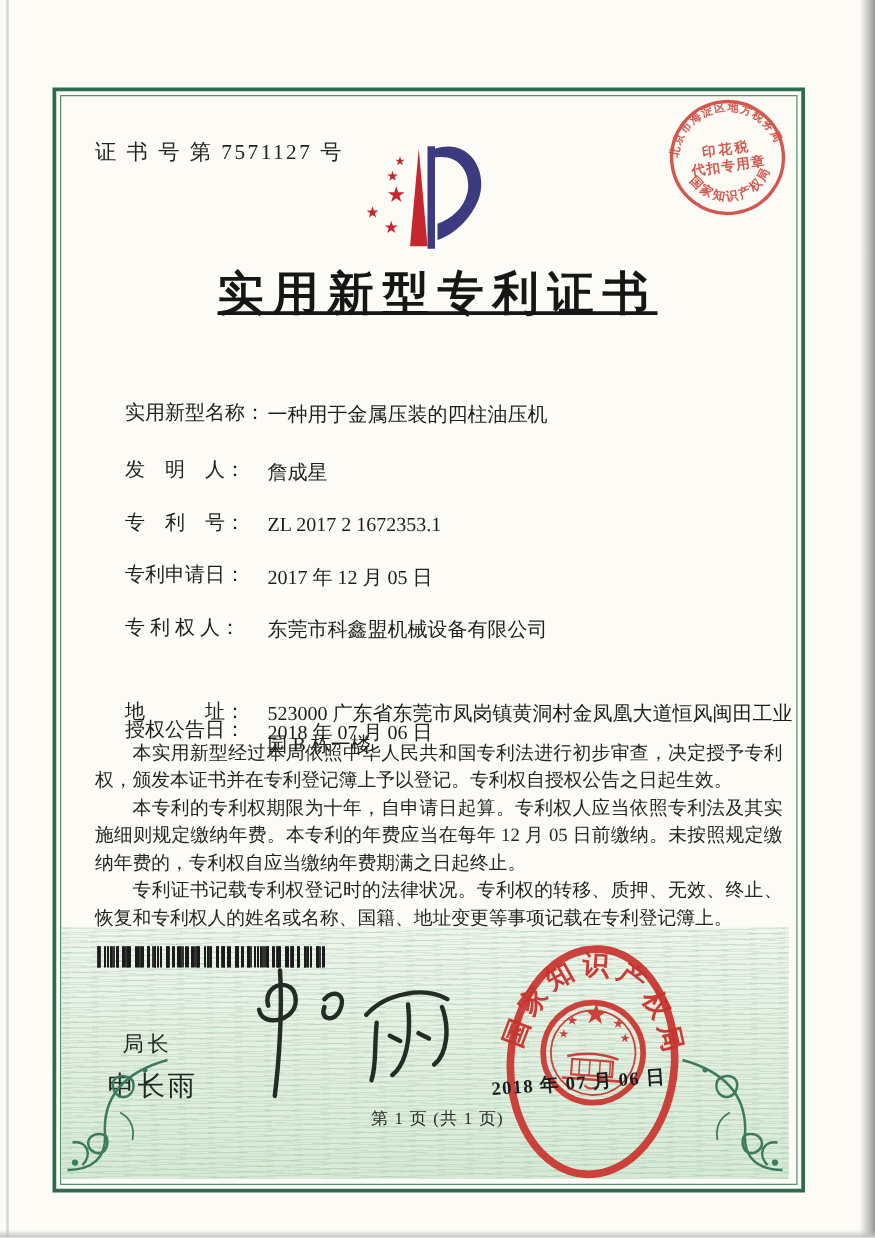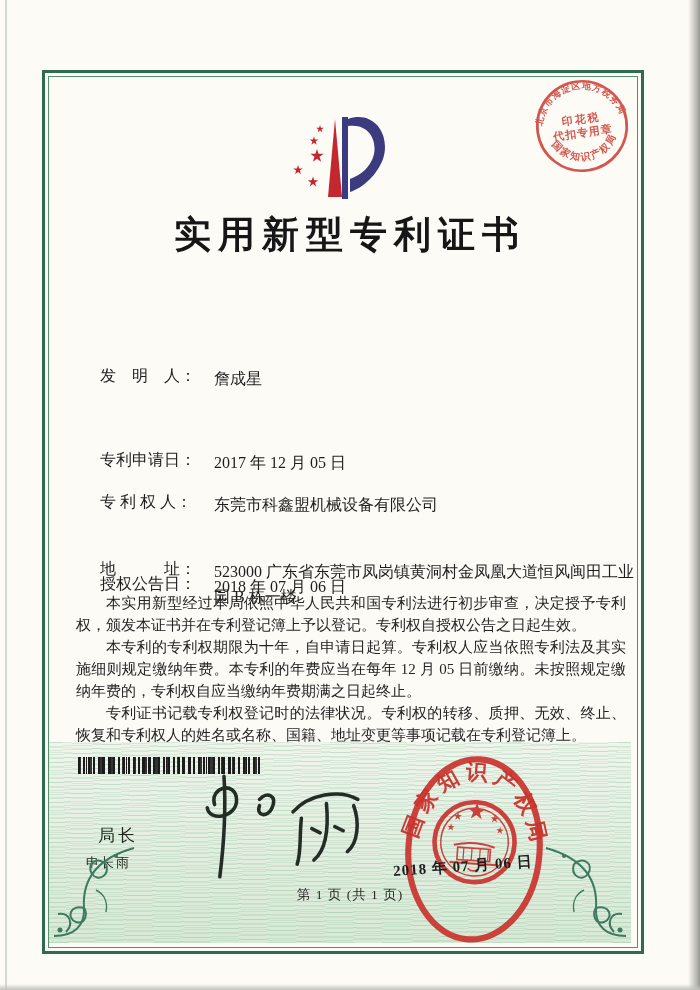--- a/index.html
+++ b/index.html
@@ -13,36 +13,36 @@
   .frame{position:absolute;left:42px;top:70px;width:596px;height:878px;border:3px solid #2f6b51;}
   .frame-inner{position:absolute;inset:3px;border:1px solid #57906f;}
   .green-zone{position:absolute;left:49px;top:742px;width:582px;height:201px;
         background:
           repeating-linear-gradient(178deg,rgba(120,175,138,.20) 0 1px,rgba(120,175,138,0) 1px 4px),
           repeating-linear-gradient(182deg,rgba(110,170,130,.16) 0 1px,rgba(110,170,130,0) 1px 5px),
           linear-gradient(180deg,rgba(228,240,227,.55),rgba(209,230,208,.85));}
   .cert-no{position:absolute;left:76px;top:110px;font-size:17px;letter-spacing:2px;color:#222;}
   .logo{position:absolute;left:286px;top:112px;width:110px;height:92px;}
   .title{position:absolute;left:0;top:210px;width:100%;text-align:center;
-        font-size:37px;font-weight:bold;letter-spacing:7px;color:#161616;}
+        font-size:37px;font-weight:bold;letter-spacing:7px;color:#161616;text-decoration:underline;}
   .frow{position:absolute;left:84px;font-size:16px;white-space:pre;}
   .flabel{display:inline-block;width:114px;white-space:pre;vertical-align:top;}
   .fvalue{display:inline-block;vertical-align:top;white-space:normal;width:430px;line-height:25px;}
   .fvalue.nowrap{white-space:pre;width:auto;}
   .grant-right{position:absolute;left:388px;top:0;font-size:16px;white-space:pre;}
   .paras{position:absolute;left:76px;top:592px;width:550px;font-size:15px;line-height:22px;
         text-align:justify;color:#242424;}
   .paras p{margin:0;text-indent:2em;}
   .barcode{position:absolute;left:78px;top:757px;width:182px;height:17px;
         background:
           repeating-linear-gradient(90deg,#1b1b1b 0 2px,transparent 2px 5px),
           repeating-linear-gradient(90deg,#1b1b1b 0 1px,transparent 1px 8px),
           repeating-linear-gradient(90deg,rgba(20,20,20,.85) 0 3px,transparent 3px 11px);}
   .issuer-pos{position:absolute;left:86px;top:824px;font-size:17px;letter-spacing:3px;color:#20281f;margin-left:12px;}
-  .issuer-name{position:absolute;left:86px;top:854px;font-size:13px;letter-spacing:2px;color:#20281f;font-family:Liberation Mono, monospace;}
+  .issuer-name{position:absolute;left:86px;top:854px;font-size:22px;letter-spacing:2px;color:#20281f;font-family:Liberation Mono, monospace;}
   .signature{position:absolute;left:178px;top:768px;width:230px;height:115px;}
   .seal{position:absolute;left:392px;top:748px;width:168px;height:205px;transform:rotate(4deg);}
   .seal-date{position:absolute;left:393px;top:856px;width:170px;font-size:15px;font-weight:bold;
         letter-spacing:1px;color:#1c1c1c;transform:rotate(-4deg);white-space:pre;}
   .tax-stamp{position:absolute;left:530px;top:74px;width:104px;height:104px;transform:rotate(-8deg);opacity:.92;}
   .footer-page{position:absolute;left:0;top:886px;width:700px;text-align:center;font-size:13.5px;
         letter-spacing:1px;color:#2a2a2a;}
   .flourish{position:absolute;width:92px;height:100px;}
   .flourish.left{left:46px;top:842px;}
   .flourish.right{left:542px;top:842px;transform:scaleX(-1);}
@@ -55,38 +55,45 @@
   <div class="scan-edge-left"></div>
   <div class="scan-edge-right"></div>
   <div class="scan-edge-bottom"></div>
 
   <div class="frame">
     <div class="frame-inner"></div>
   </div>
 
   <div class="green-zone"></div>
 
+  <div class="cert-no">证 书 号 第 7571127 号</div>
 
   <svg class="logo" viewBox="0 0 110 90">
     <polygon points="49,6 56,84 42,84" fill="#c4272e"></polygon>
     <polygon points="56,4 62,4 62,86 56,86" fill="#3c3b80"></polygon>
     <path d="M62,6 C88,-3 105,22 97,46 C91,62 77,75 64,79 L64,66 C75,62 85,54 88,41 C91,26 82,10 62,13 Z" fill="#3c3b80"></path>
     <g fill="#c4272e">
       <polygon points="0,-1 0.2245,-0.309 0.951,-0.309 0.3633,0.118 0.5878,0.809 0,0.382 -0.5878,0.809 -0.3633,0.118 -0.951,-0.309 -0.2245,-0.309" transform="translate(34,16) scale(4)"></polygon>
       <polygon points="0,-1 0.2245,-0.309 0.951,-0.309 0.3633,0.118 0.5878,0.809 0,0.382 -0.5878,0.809 -0.3633,0.118 -0.951,-0.309 -0.2245,-0.309" transform="translate(28,28) scale(4.5)"></polygon>
       <polygon points="0,-1 0.2245,-0.309 0.951,-0.309 0.3633,0.118 0.5878,0.809 0,0.382 -0.5878,0.809 -0.3633,0.118 -0.951,-0.309 -0.2245,-0.309" transform="translate(31,43) scale(7)"></polygon>
       <polygon points="0,-1 0.2245,-0.309 0.951,-0.309 0.3633,0.118 0.5878,0.809 0,0.382 -0.5878,0.809 -0.3633,0.118 -0.951,-0.309 -0.2245,-0.309" transform="translate(12,57) scale(5)"></polygon>
       <polygon points="0,-1 0.2245,-0.309 0.951,-0.309 0.3633,0.118 0.5878,0.809 0,0.382 -0.5878,0.809 -0.3633,0.118 -0.951,-0.309 -0.2245,-0.309" transform="translate(27,69) scale(5.5)"></polygon>
     </g>
   </svg>
 
   <div class="title">实用新型专利证书</div>
 
+  <div class="frow" style="top:302px">
+    <span class="flabel">实用新型名称：</span><span class="fvalue nowrap">一种用于金属压装的四柱油压机</span>
+  </div>
   <div class="frow" style="top:348px">
     <span class="flabel">发　明　人：</span><span class="fvalue nowrap">詹成星</span>
+  </div>
+  <div class="frow" style="top:390px">
+    <span class="flabel">专　利　号：</span><span class="fvalue nowrap">ZL 2017 2 1672353.1</span>
   </div>
   <div class="frow" style="top:432px">
     <span class="flabel">专利申请日：</span><span class="fvalue nowrap">2017 年 12 月 05 日</span>
   </div>
   <div class="frow" style="top:474px">
     <span class="flabel">专 利 权 人：</span><span class="fvalue nowrap">东莞市科鑫盟机械设备有限公司</span>
   </div>
   <div class="frow" style="top:541px">
     <span class="flabel">地　　　址：</span><span class="fvalue">523000 广东省东莞市凤岗镇黄洞村金凤凰大道恒风闽田工业园 B 栋一楼</span>
   </div>

